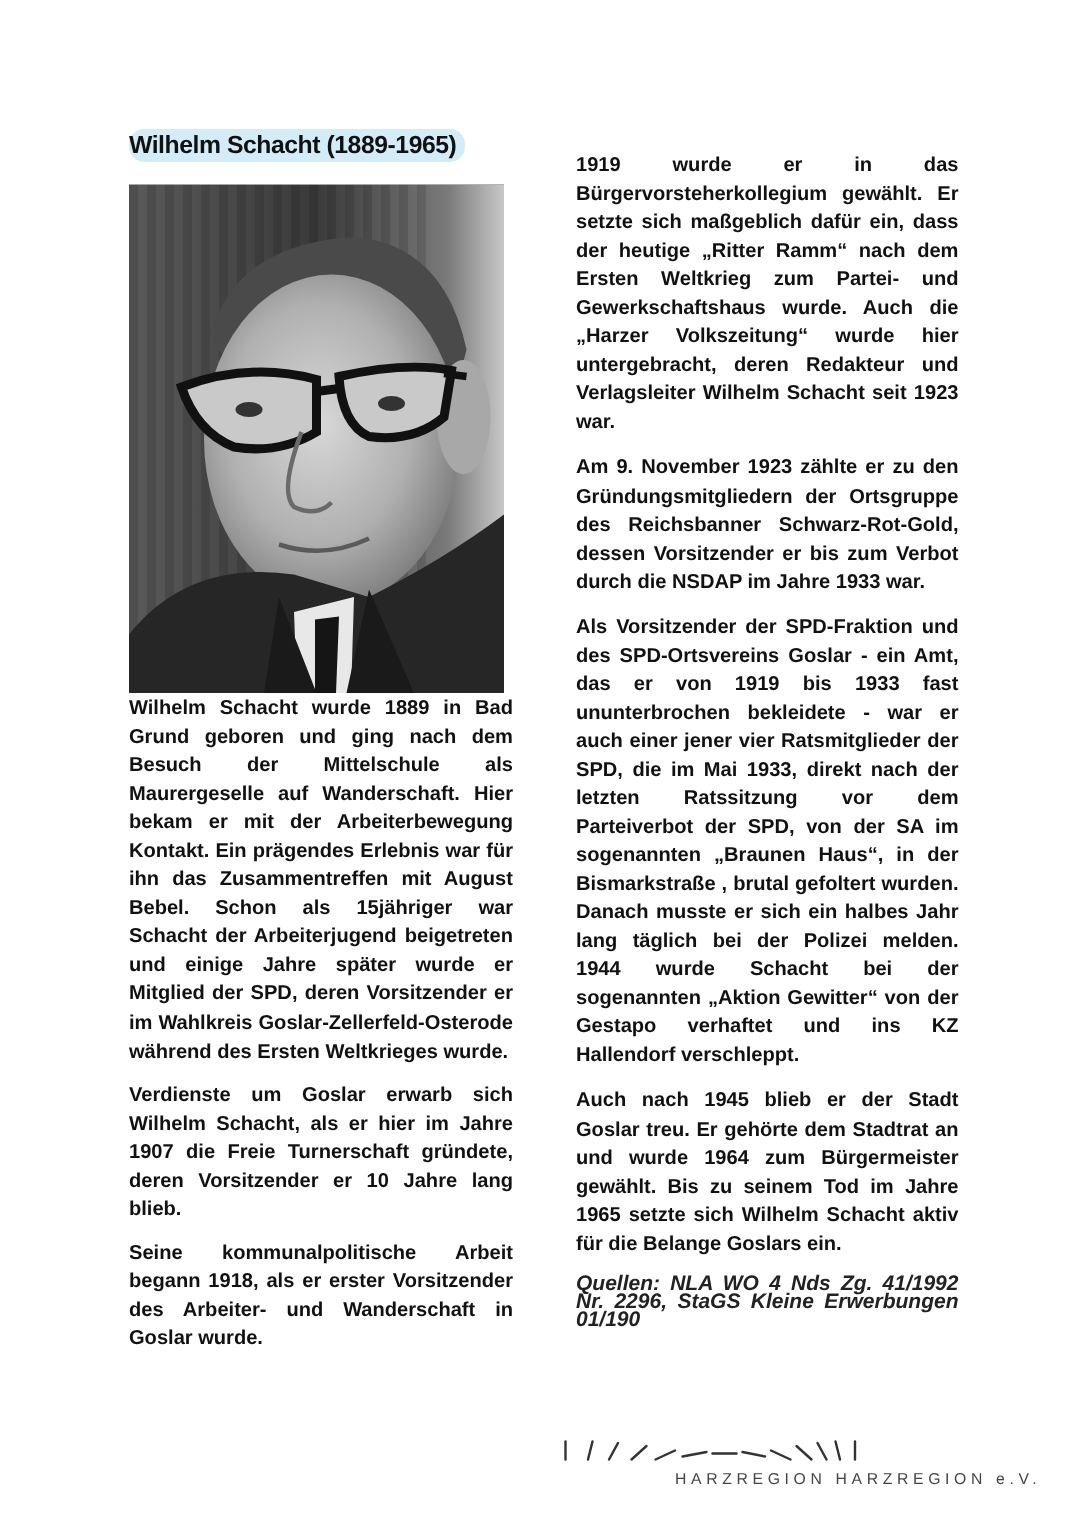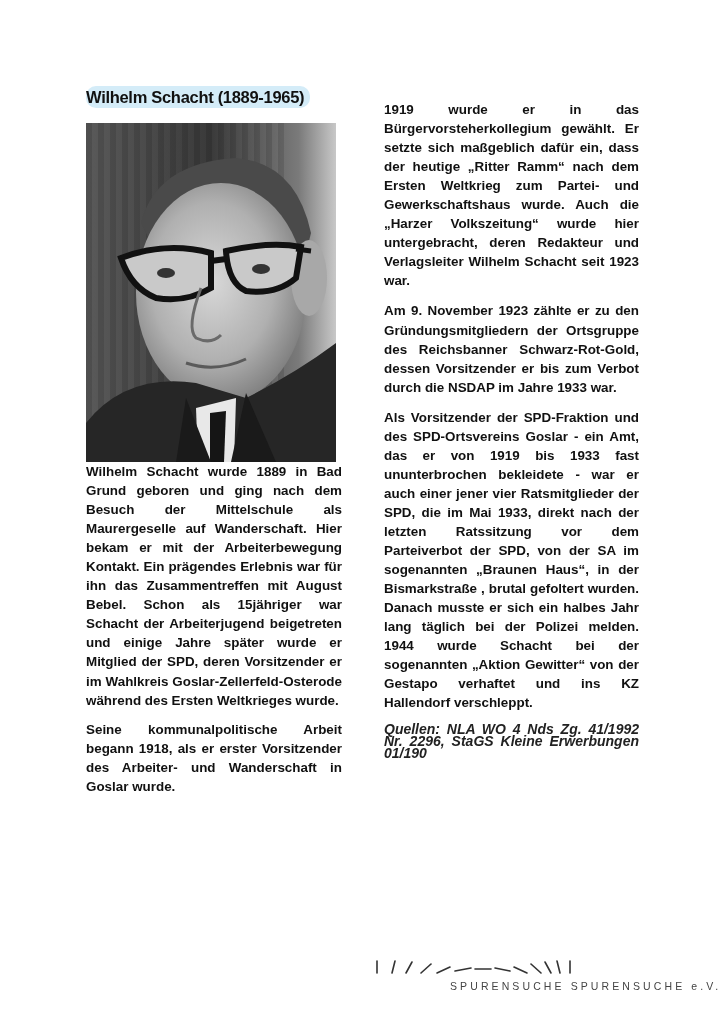--- a/index.html
+++ b/index.html
@@ -85,27 +85,29 @@
       <path d="M0 339 L0 300 Q40 250 110 260 L160 275 Q210 250 250 220 L250 339 Z" fill="#262626"></path>
 
       <path d="M110 285 L150 275 L148 339 L112 339 Z" fill="#e8e8e8"></path>
       <path d="M124 290 L140 288 L138 339 L124 339 Z" fill="#151515"></path>
       <path d="M100 275 L125 339 L90 339 Z" fill="#1a1a1a"></path>
       <path d="M160 270 L145 339 L190 339 Z" fill="#1a1a1a"></path>
     </svg>
   </div>
 
   <p class="body">Wilhelm Schacht wurde 1889 in Bad Grund geboren und ging nach dem Besuch der Mittelschule als Maurergeselle auf Wanderschaft. Hier bekam er mit der Arbeiterbewegung Kontakt. Ein prägendes Erlebnis war für ihn das Zusammentreffen mit August Bebel. Schon als 15jähriger war Schacht der Arbeiterjugend beigetreten und einige Jahre später wurde er Mitglied der SPD, deren Vorsitzender er im Wahlkreis Goslar-Zellerfeld-Osterode während des Ersten Weltkrieges wurde.</p>
+  <p class="body">Verdienste um Goslar erwarb sich Wilhelm Schacht, als er hier im Jahre 1907 die Freie Turnerschaft gründete, deren Vorsitzender er 10 Jahre lang blieb.</p>
   <p class="body">Seine kommunalpolitische Arbeit begann 1918, als er erster Vorsitzender des Arbeiter- und Wanderschaft in Goslar wurde.</p>
 </div>
 
 <div class="col-right">
   <p class="body">1919 wurde er in das Bürgervorsteherkollegium gewählt. Er setzte sich maßgeblich dafür ein, dass der heutige „Ritter Ramm“ nach dem Ersten Weltkrieg zum Partei- und Gewerkschaftshaus wurde. Auch die „Harzer Volkszeitung“ wurde hier untergebracht, deren Redakteur und Verlagsleiter Wilhelm Schacht seit 1923 war.</p>
   <p class="body">Am 9. November 1923 zählte er zu den Gründungsmitgliedern der Ortsgruppe des Reichsbanner Schwarz-Rot-Gold, dessen Vorsitzender er bis zum Verbot durch die NSDAP im Jahre 1933 war.</p>
   <p class="body">Als Vorsitzender der SPD-Fraktion und des SPD-Ortsvereins Goslar - ein Amt, das er von 1919 bis 1933 fast ununterbrochen bekleidete - war er auch einer jener vier Ratsmitglieder der SPD, die im Mai 1933, direkt nach der letzten Ratssitzung vor dem Parteiverbot der SPD, von der SA im sogenannten „Braunen Haus“, in der Bismarkstraße , brutal gefoltert wurden. Danach musste er sich ein halbes Jahr lang täglich bei der Polizei melden. 1944 wurde Schacht bei der sogenannten „Aktion Gewitter“ von der Gestapo verhaftet und ins KZ Hallendorf verschleppt.</p>
+  <p class="body">Auch nach 1945 blieb er der Stadt Goslar treu.  Er gehörte dem Stadtrat an und wurde 1964 zum Bürgermeister gewählt. Bis zu seinem Tod im Jahre 1965 setzte sich Wilhelm Schacht aktiv für die Belange Goslars ein.</p>
   <p class="sources">Quellen: NLA WO 4 Nds Zg. 41/1992 Nr. 2296, StaGS Kleine Erwerbungen 01/190</p>
 </div>
 
 <div class="logo">
   <svg width="200" height="20" viewBox="0 0 200 20">
     <g stroke="#333" stroke-width="1.6" stroke-linecap="round" fill="none">
       <line x1="4" y1="3" x2="4" y2="15"></line>
       <line x1="19" y1="15" x2="22" y2="3"></line>
       <line x1="33" y1="15" x2="39" y2="4"></line>
       <line x1="48" y1="15" x2="58" y2="6"></line>
@@ -114,13 +116,13 @@
       <line x1="102" y1="11" x2="118" y2="11"></line>
       <line x1="122" y1="10" x2="137" y2="13"></line>
       <line x1="141" y1="9" x2="154" y2="15"></line>
       <line x1="158" y1="6" x2="168" y2="15"></line>
       <line x1="172" y1="4" x2="178" y2="15"></line>
       <line x1="184" y1="3" x2="187" y2="15"></line>
       <line x1="197" y1="3" x2="197" y2="15"></line>
     </g>
   </svg>
 </div>
-<div class="org">SPURENSUCHE SPURENSUCHE e.V.</div>
+<div class="org">HARZREGION HARZREGION e.V.</div>
 
 </body></html>

